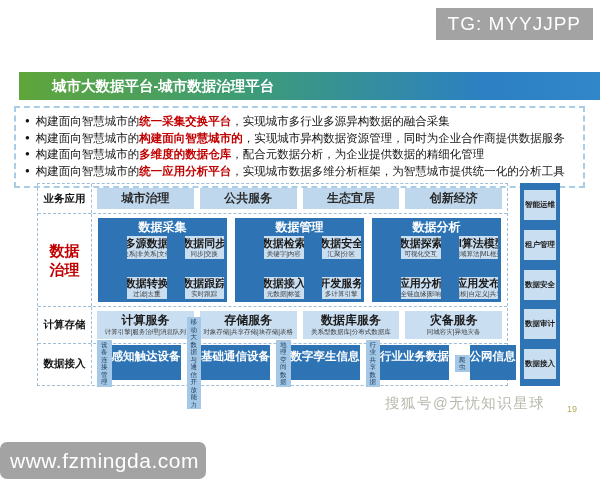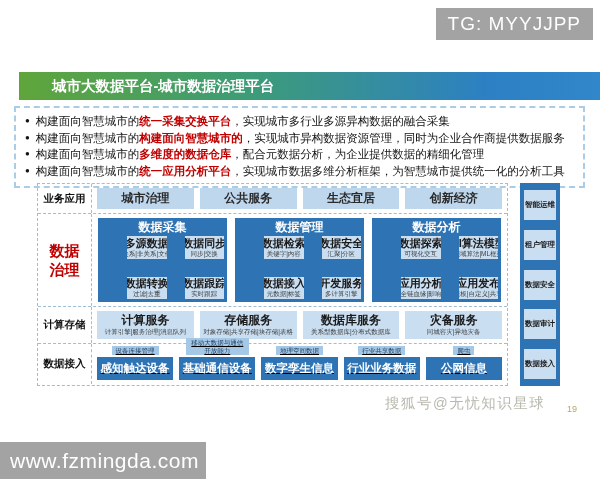--- a/index.html
+++ b/index.html
@@ -9,21 +9,21 @@
     background:#f4f4f4;
   }
   #slide { position:relative; width:600px; height:480px; background:#ffffff; overflow:hidden; }
 
   
   .tg-box { position:absolute; top:8px; right:7px; background:#a3a3a3; color:#fff;
     font-size:19px; padding:5px 12px; letter-spacing:1px; }
   .sohu-mark { position:absolute; top:394px; left:385px; color:#b8b8ae; font-size:14.5px; letter-spacing:1.5px; }
   .page-num { position:absolute; top:404px; left:567px; color:#b1ac5f; font-size:9px; }
   .site-box { position:absolute; top:442px; left:0; width:206px; height:37px; background:#a3a3a3;
-    color:#fff; font-size:21px; display:flex; align-items:center; padding-left:10px; letter-spacing:0.5px; }
+    color:#fff; font-size:21px; display:flex; align-items:center; padding-left:10px; letter-spacing:0.5px;border-radius:7px; }
 
   
   .title-bar { position:absolute; top:72px; left:0; width:600px; height:28px;
     background:linear-gradient(90deg,#5fa53a 0%,#3d9c77 38%,#2c80c3 78%,#3188cb 100%);
     color:#fff; font-weight:bold; font-size:14.5px; display:flex; align-items:center; padding-left:33px;margin-left:19px; }
 
   
   .bullet-panel { position:absolute; top:106px; left:14px; width:571px;
     border:2px dashed #a9cde7; padding:5px 9px 7px 9px; }
   .bullet-item { font-size:11.5px; line-height:16px; color:#141414; white-space:nowrap;font-family:Liberation Mono, monospace; }
@@ -60,21 +60,21 @@
 
   
   .row-compute { height:37px; }
   .svc-box { flex:1; margin:3px; background:#c9def1; display:flex; flex-direction:column;
     align-items:center; justify-content:center; overflow:hidden; }
   .svc-title { font-size:12px; font-weight:bold; color:#1b1b1b; white-space:nowrap; line-height:13px; }
   .svc-sub { font-size:6.5px; color:#3c3c3c; white-space:nowrap; line-height:8px; margin-top:1px; }
 
   
   .row-access { height:41px; }
-  .acc-col { flex:1; margin:0 3px; display:flex; flex-direction:column; justify-content:flex-end;text-decoration:underline; }
+  .acc-col { flex:1; margin:0 3px; display:flex; flex-direction:row; justify-content:flex-end; }
   .acc-tag { align-self:center; max-width:82%; background:#a5c8e7; color:#17395a;
     font-size:6.5px; line-height:7.5px; text-align:center; padding:1px 4px; margin-bottom:2px; }
   .acc-main { background:#2e74b5; color:#fff; font-weight:bold; font-size:11.5px;
     text-align:center; padding:4px 0; margin-bottom:3px; white-space:nowrap; }
 
   
   .sidebar { position:absolute; top:183px; left:520px; width:40px; height:203px; background:#2e74b5;
     display:flex; flex-direction:column; justify-content:space-between; padding:7px 4px; }
   .side-item { background:#c9def1; height:30px; display:flex; align-items:center; justify-content:center;
     font-size:7.5px; font-weight:bold; color:#1b1b1b; white-space:nowrap; }

